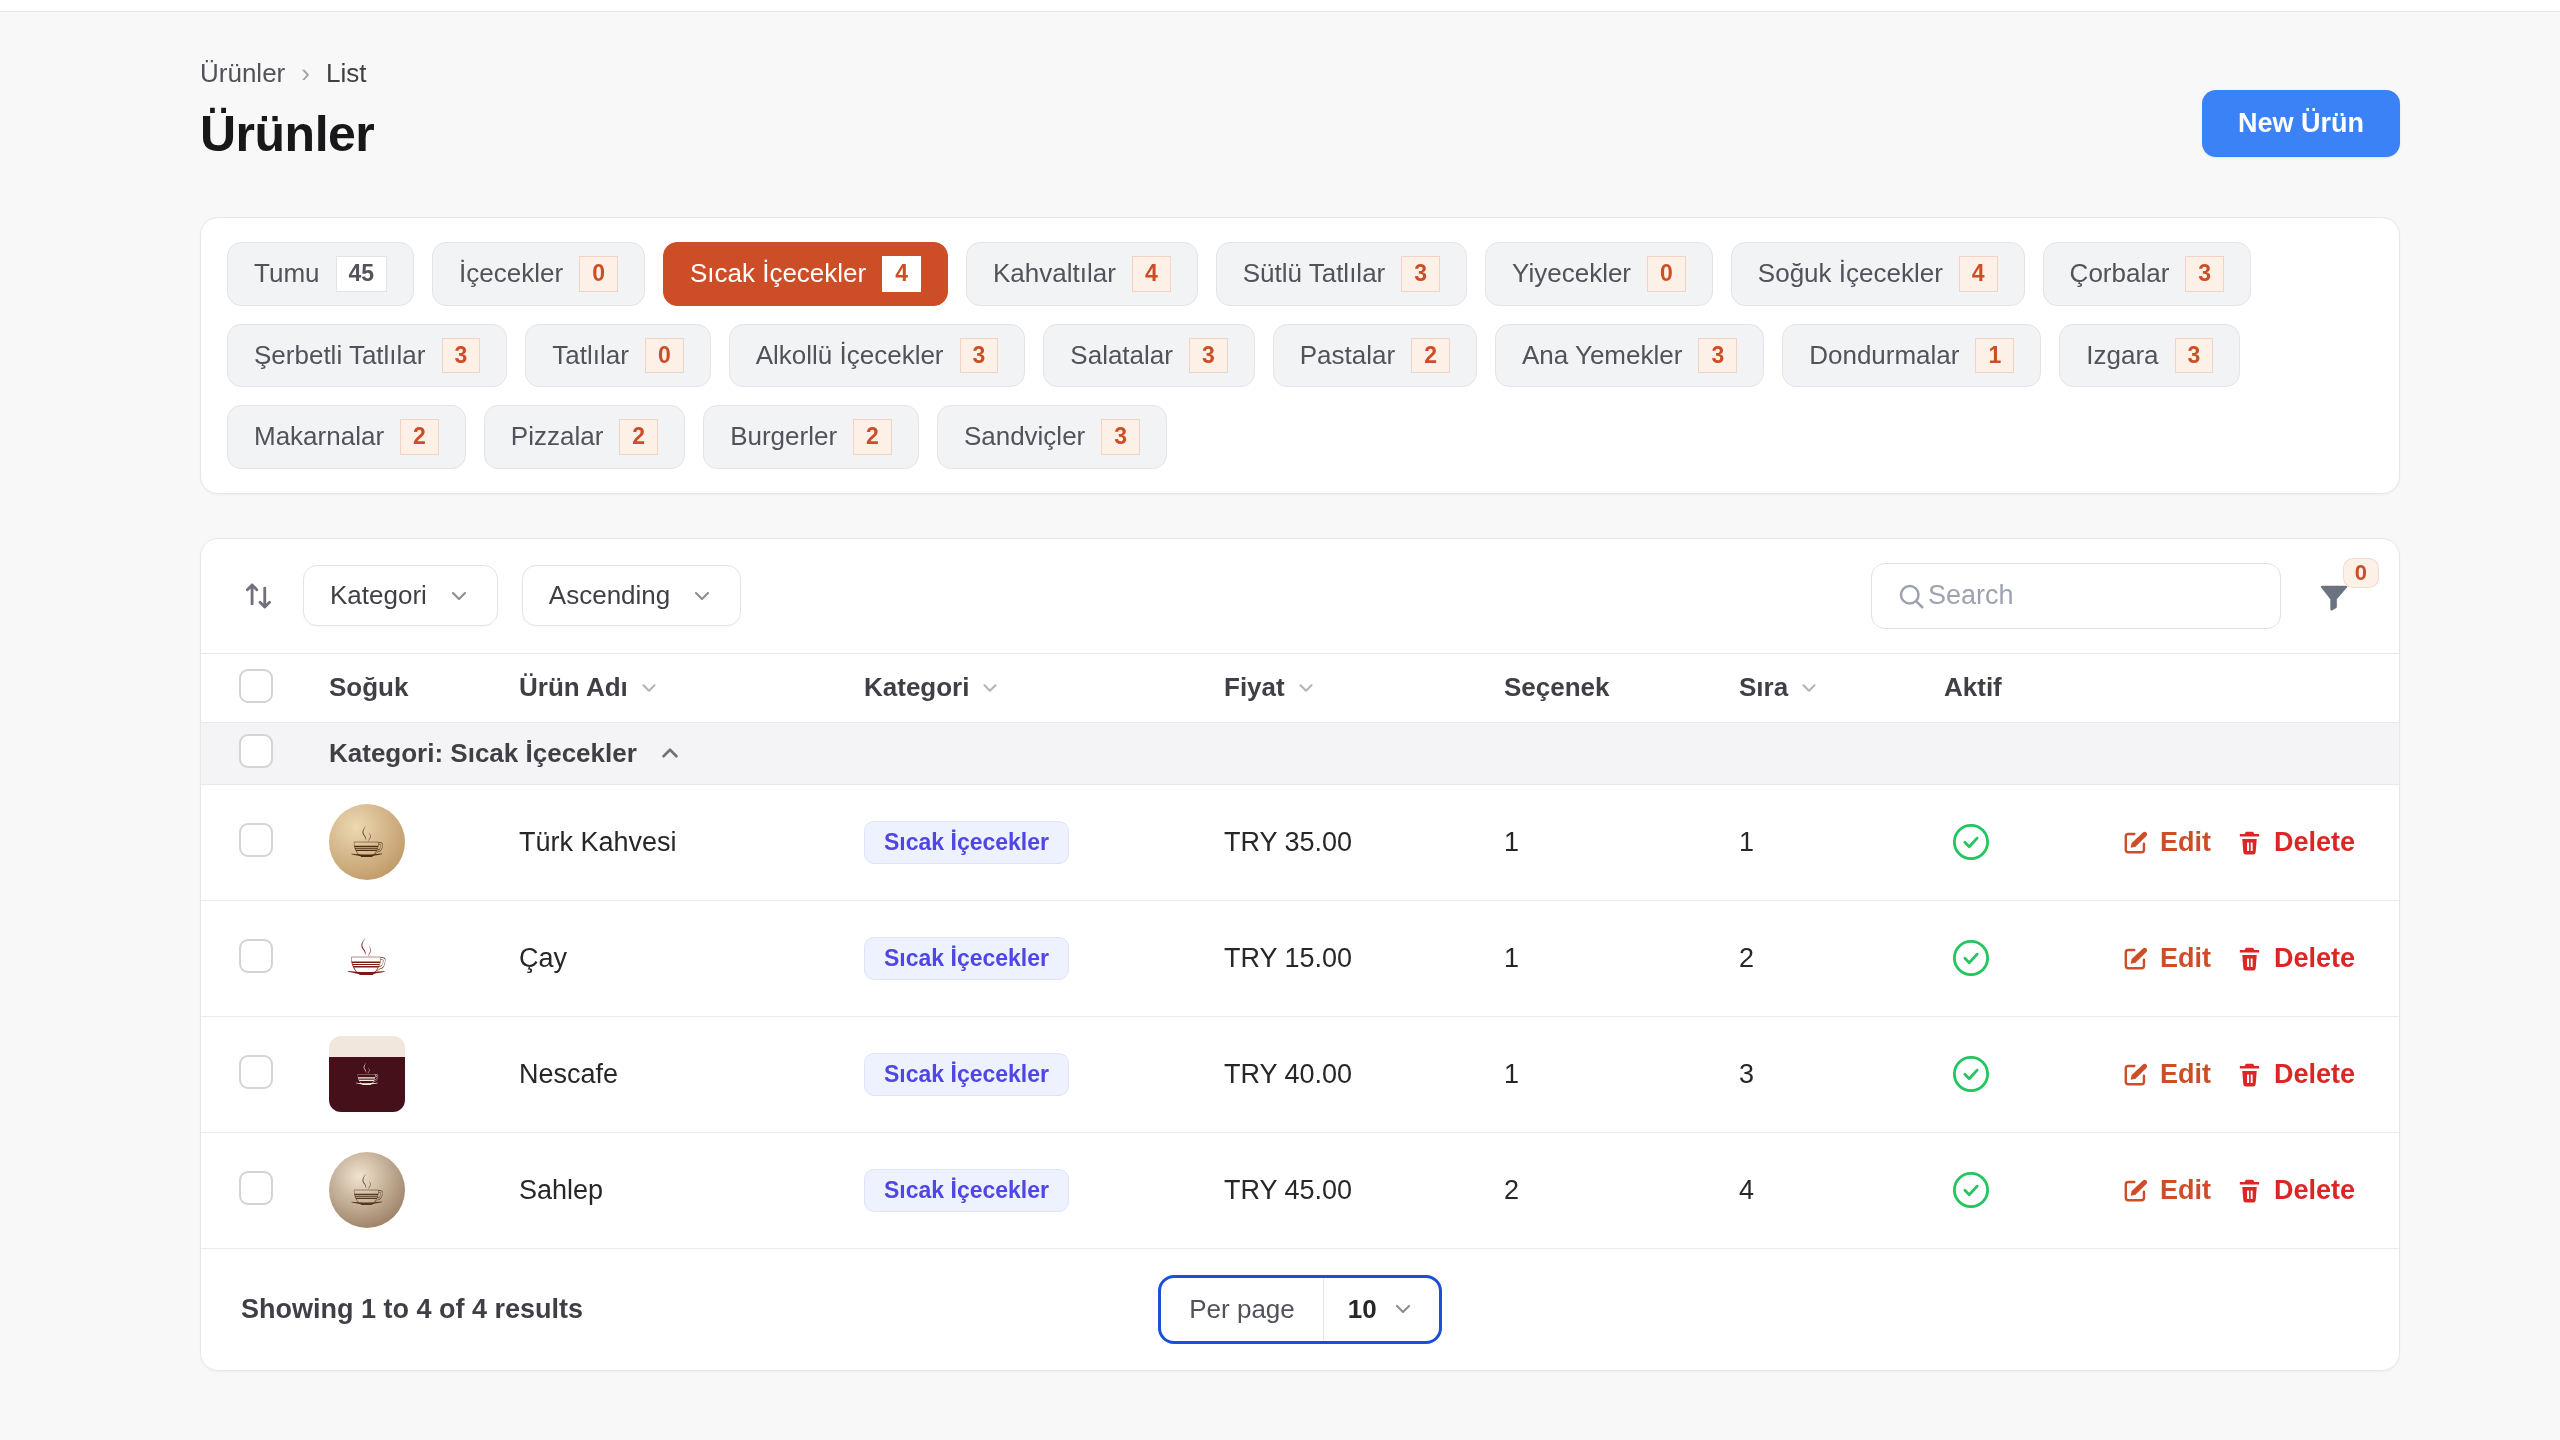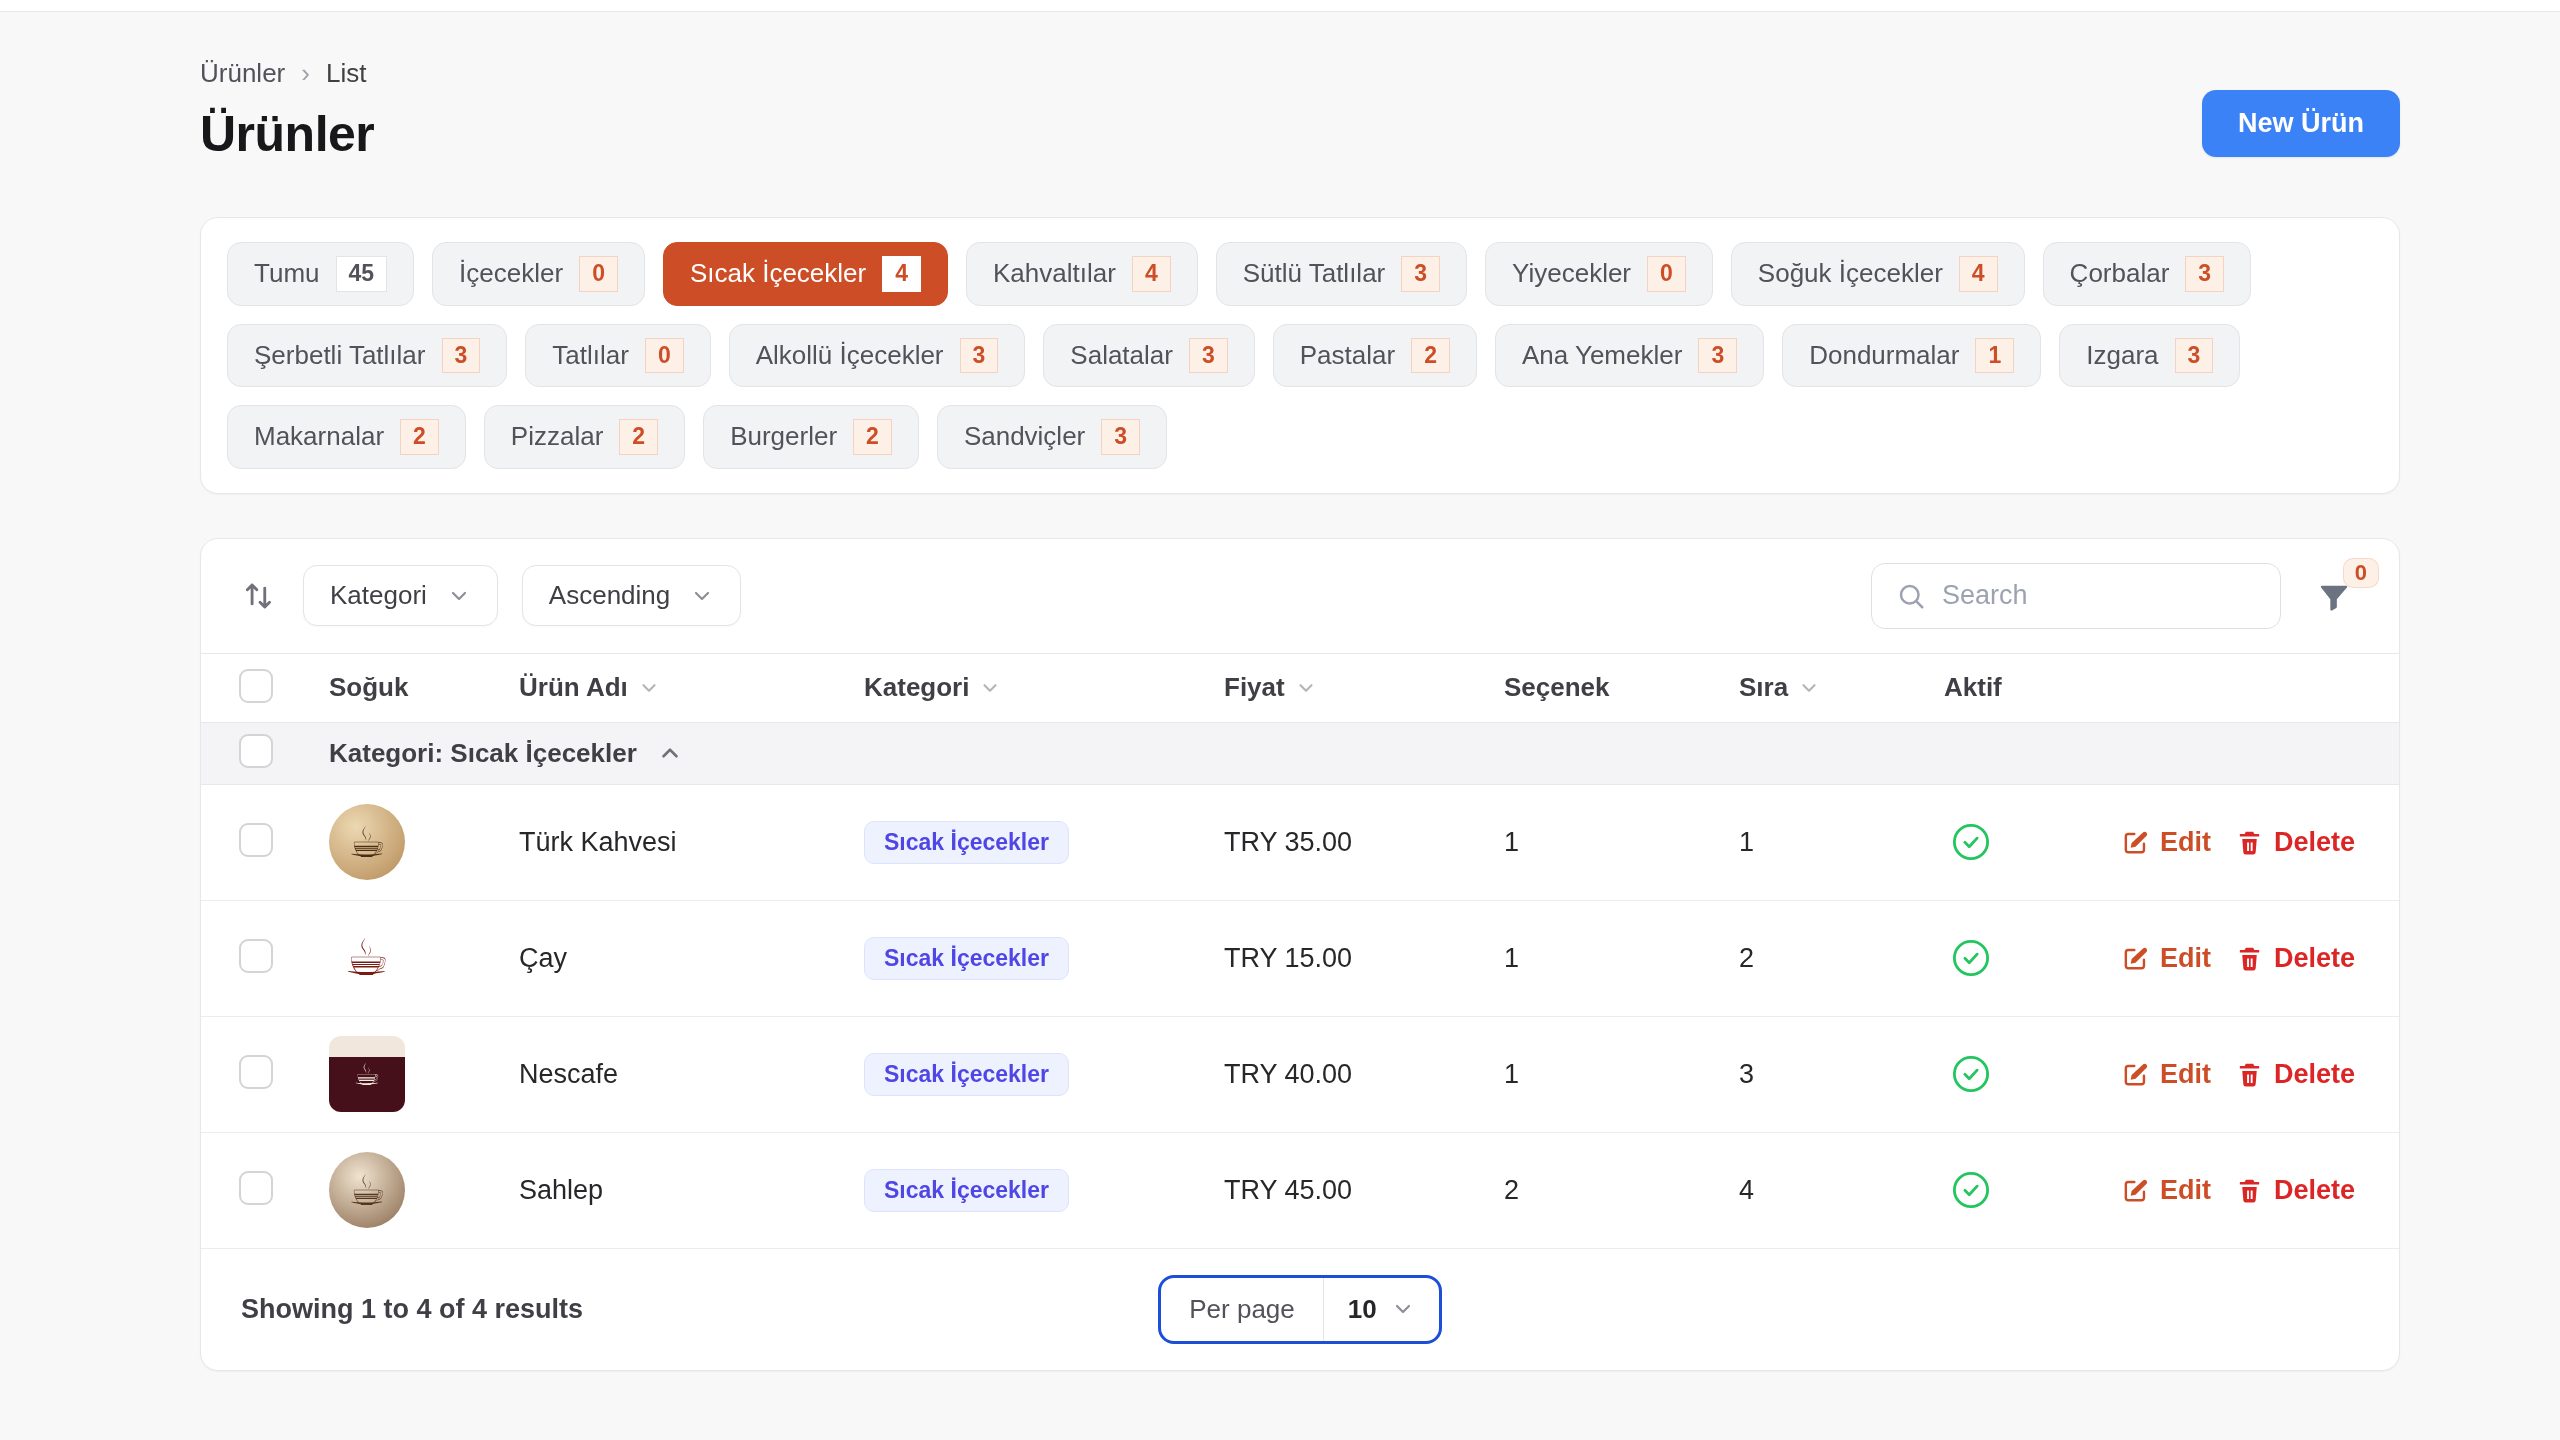--- a/index.html
+++ b/index.html
@@ -53,21 +53,21 @@
   .icon-sort { width:38px; height:38px; color:#71717a; }
   .select {
     display:inline-flex; align-items:center; gap:20px; cursor:pointer;
     background:#fff; border:1px solid #e3e4e8; border-radius:14px;
     padding:14px 26px; font-size:26px; font-weight:500; color:#3f3f46; font-family:inherit;
     box-shadow:0 1px 2px rgba(0,0,0,.03);
   }
   .chev { width:24px; height:24px; color:#8e8e96; }
   .toolbar-right { display:flex; align-items:center; gap:26px; }
   .search {
-    display:flex; align-items:center; gap:16px;
+    display:flex; align-items:center; gap:2px;
     width:410px; height:66px; padding:0 24px;
     border:1px solid #e0e0e4; border-radius:14px; background:#fff;
   }
   .search svg { width:30px; height:30px; color:#9ca3af; flex:none; }
   .search input { border:none; outline:none; width:100%; font-size:27px; color:#3f3f46; font-family:inherit; background:transparent; }
   .search input::placeholder { color:#9ca3af; }
   .filter-btn { position:relative; background:none; border:none; cursor:pointer; padding:10px 14px 4px 10px; }
   .filter-btn svg { width:34px; height:34px; color:#6b7280; }
   .filter-badge {
     position:absolute; top:-12px; right:-14px;

